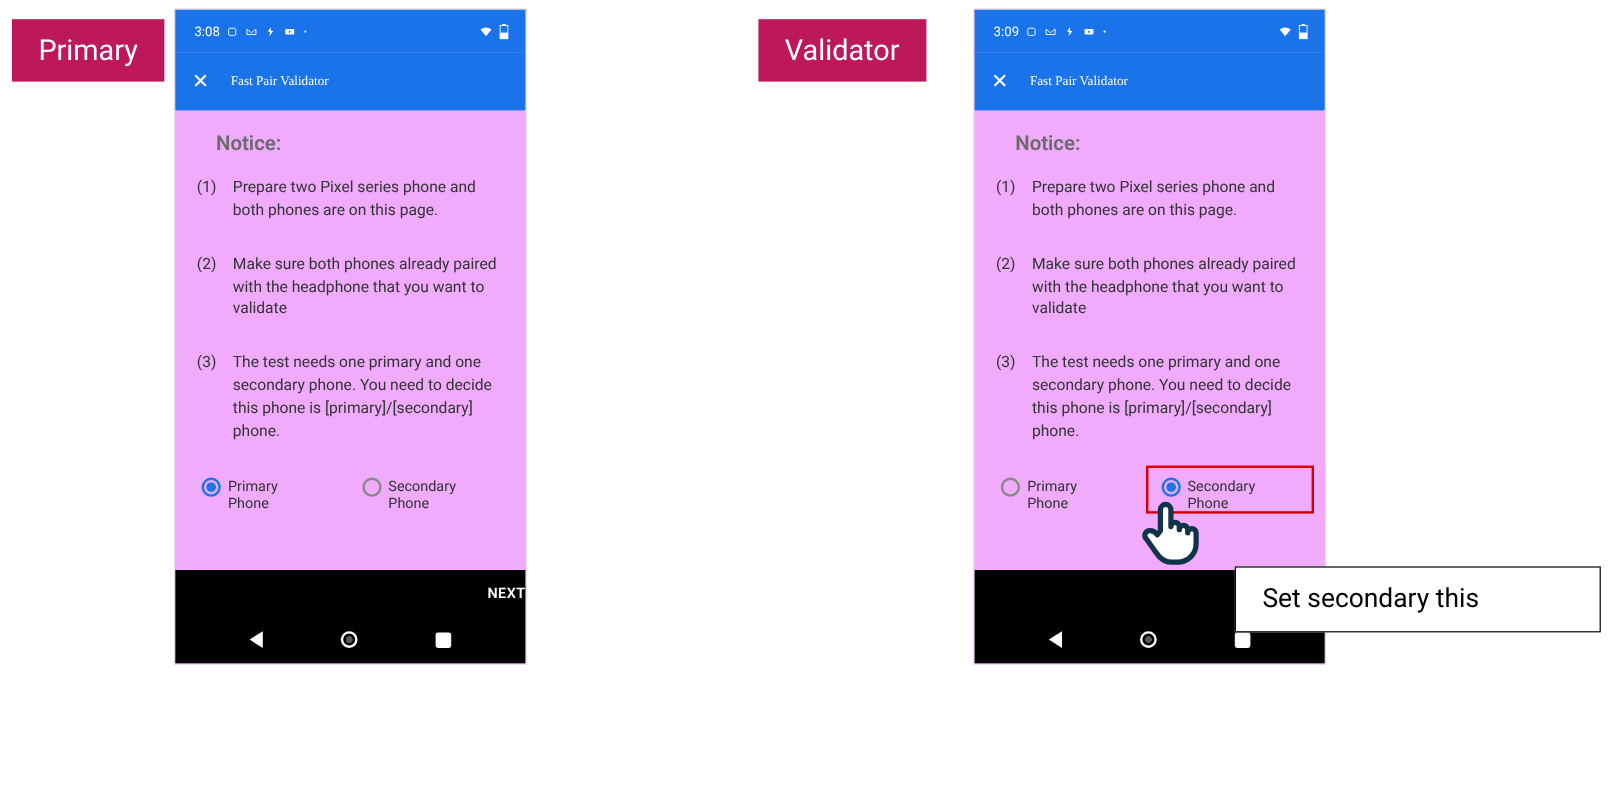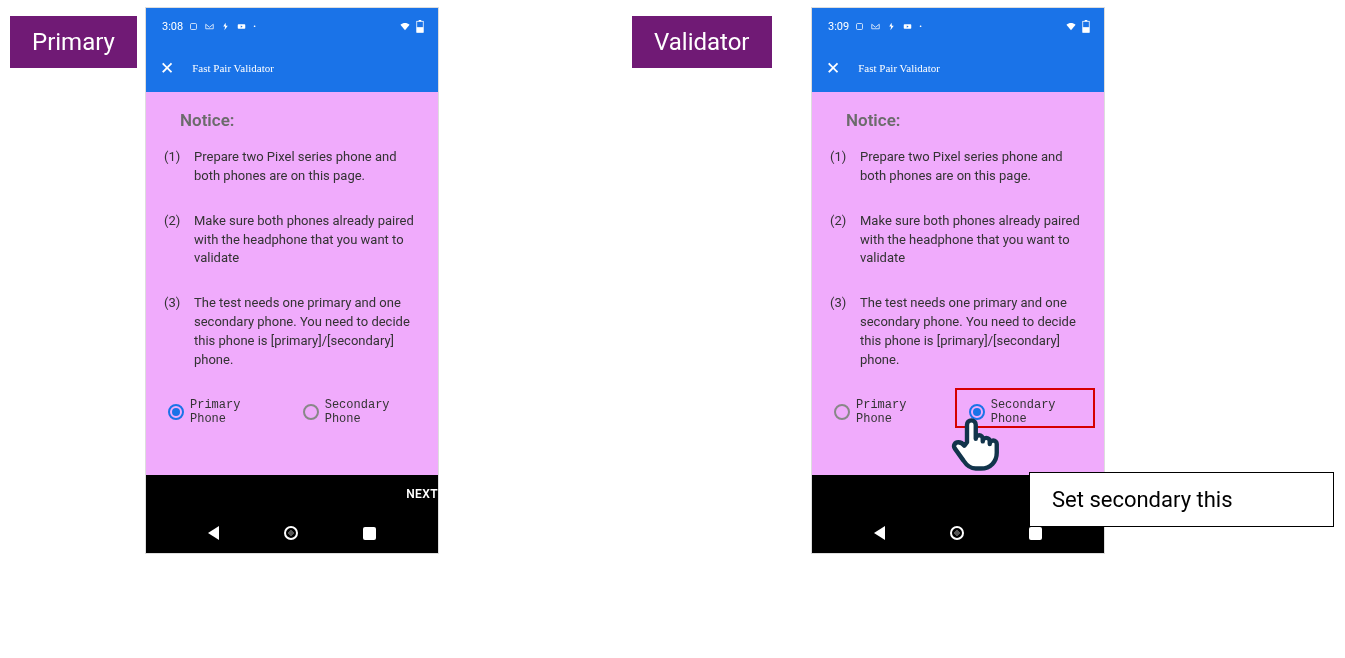--- a/index.html
+++ b/index.html
@@ -64,25 +64,23 @@
   .step-num { width: 20px; flex: 0 0 20px; }
   .radios {
     display: flex;
     gap: 26px;
     justify-content: center;
     margin-top: 12px;
     font-size: 12px;
   }
   .radio-option {
     display: flex;
-    align-items: center;
     gap: 6px;
     cursor: pointer;
     padding: 2px 4px;
-    font-family: Liberation Mono, monospace;
   }
   .radio-outer {
     width: 16px; height: 16px;
     border-radius: 50%;
     border: 2px solid #888;
     display: flex; align-items: center; justify-content: center;
     flex: 0 0 auto;
   }
   .radio-outer.selected { border-color: #1a73e8; }
   .radio-inner {
@@ -110,21 +108,21 @@
     display: flex;
     align-items: center;
     justify-content: space-around;
     padding: 0 30px;
   }
   .nav-back { width:0;height:0;border-top:7px solid transparent;border-bottom:7px solid transparent;border-right:11px solid #fff;}
   .nav-home { width:14px;height:14px;border:2px solid #fff;border-radius:50%;background:radial-gradient(circle,#555 0 40%,transparent 41%);}
   .nav-recent { width:13px;height:13px;background:#fff;border-radius:2px;}
   .tag-box {
     position: absolute;
-    background: #701a75;
+    background: #be185d;
     color: #fff;
     font-size: 24px;
     padding: 12px 22px;
     font-weight: 400;
   }
   .highlight-box {
     position: absolute;
     border: 2px solid #d60000;
     pointer-events: none;
   }

